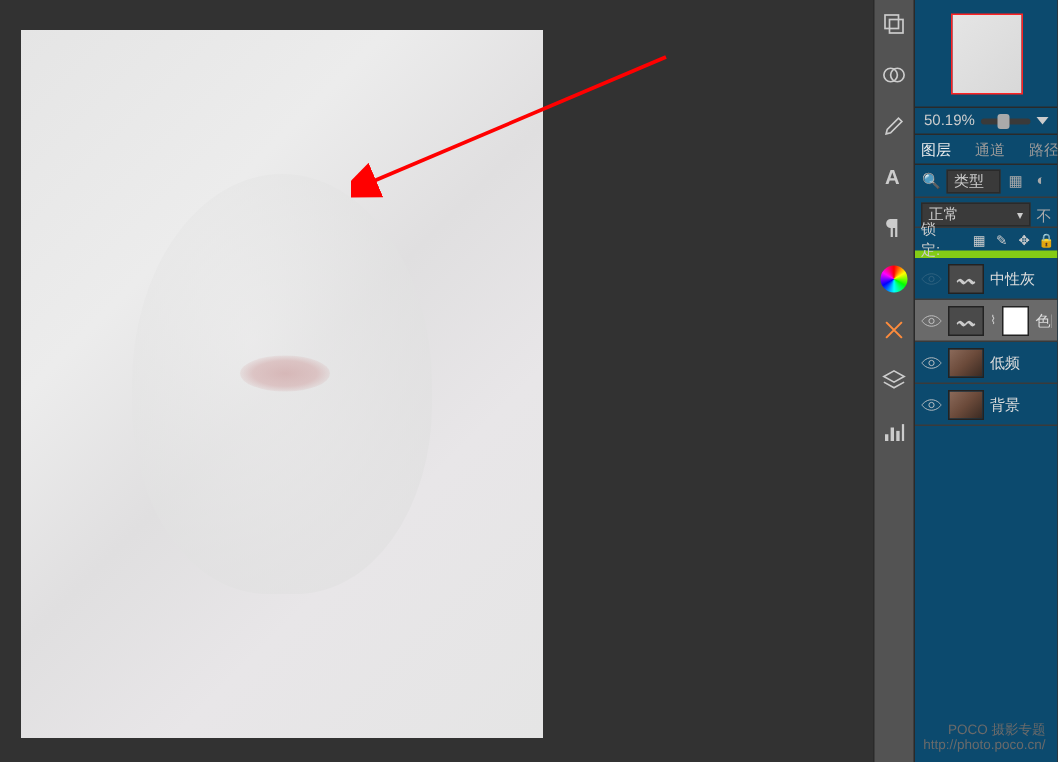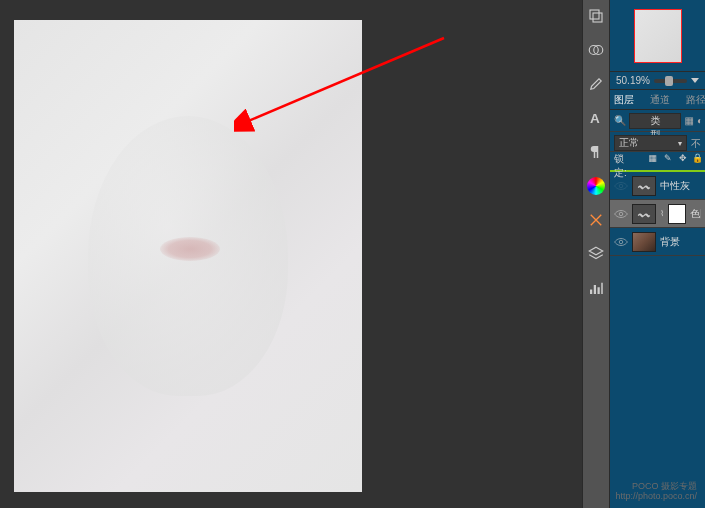--- a/index.html
+++ b/index.html
@@ -28,28 +28,28 @@
 .zoom-val { font-size: 10px; color: #ccc; flex: 0 0 auto; }
 .zoom-slider { flex: 1; height: 4px; background: #3a3a3a; border-radius: 2px; position: relative; }
 .zoom-thumb { position: absolute; left: 35%; top: -3px; width: 8px; height: 10px; background: #aaa; border-radius: 2px; }
 .zoom-tri { width: 0; height: 0; border-left: 4px solid transparent; border-right: 4px solid transparent; border-top: 5px solid #ccc; }
 
 .panel-tabs { height: 20px; display: flex; align-items: center; padding: 0 4px; gap: 16px; border-bottom: 1px solid #2a2a2a; font-size: 10px; color: #999; }
 .panel-tab { cursor: pointer; white-space: nowrap; }
 .panel-tab.active { color: #eee; }
 
 .filter-row { height: 22px; display: flex; align-items: center; padding: 0 4px; gap: 3px; border-bottom: 1px solid #3a3a3a; font-size: 10px; color: #ccc; }
-.filter-select { flex: 1; background: #3a3a3a; border: 1px solid #2a2a2a; height: 16px; display: flex; align-items: flex-start; padding: 0 20px; font-size: 10px; color: #ccc; }
+.filter-select { flex: 1; background: #3a3a3a; border: 1px solid #2a2a2a; height: 16px; display: flex; align-items: flex-start; padding: 0 4px; font-size: 10px; color: #ccc; }
 .mini-icon { width: 14px; height: 14px; display: flex; align-items: center; justify-content: center; color: #aaa; }
 
 .blend-row { height: 20px; display: flex; align-items: flex-end; padding: 0 4px; gap: 4px; font-size: 10px; border-bottom: 1px solid #3a3a3a; }
 .blend-select { background: #3a3a3a; border: 1px solid #2a2a2a; height: 16px; padding: 0 4px; color: #ccc; display: flex; align-items: center; flex: 1; }
 .opacity-lbl { color: #aaa; }
 
-.lock-row { height: 20px; display: flex; padding: 0 4px; gap: 20px; font-size: 10px; color: #ccc; border-bottom: 2px solid #84cc16; }
+.lock-row { height: 20px; display: flex; align-items: center; padding: 0 4px; gap: 20px; font-size: 10px; color: #ccc; border-bottom: 5px solid #84cc16; }
 .lock-icons { display: flex; gap: 3px; }
 .lock-icons span { width: 12px; height: 12px; display: flex; align-items: center; justify-content: center; font-size: 9px; }
 
 .layers-list { flex: 1; overflow: hidden; }
 .layer-row { height: 28px; display: flex; align-items: center; padding: 0 4px; gap: 4px; border-bottom: 1px solid #3a3a3a; }
 .layer-row.selected { background: #6a6a6a; }
 .eye { width: 14px; height: 14px; display: flex; align-items: center; justify-content: center; cursor: pointer; }
 .eye svg { width: 14px; height: 10px; stroke: #ccc; fill: none; }
 .eye.off svg { opacity: 0.2; }
 .layer-thumb { width: 24px; height: 20px; background: #888; border: 1px solid #222; flex-shrink: 0; }
@@ -203,20 +203,30 @@
             <circle cx="12" cy="8" r="3"></circle>
           </svg>
         </div>
       <div class="layer-thumb curves"></div>
       <div class="link-ic">⌇</div>
       <div class="mask-thumb"></div>
       <span class="layer-name">色阶</span>
     </div>
 
 
+    <div class="layer-row">
+      <div class="eye">
+          <svg viewBox="0 0 24 16">
+            <path d="M1 8s4-6 11-6 11 6 11 6-4 6-11 6S1 8 1 8z"></path>
+            <circle cx="12" cy="8" r="3"></circle>
+          </svg>
+        </div>
+      <div class="layer-thumb photo"></div>
+      <span class="layer-name">低频</span>
+    </div>
 
     <div class="layer-row">
       <div class="eye">
           <svg viewBox="0 0 24 16">
             <path d="M1 8s4-6 11-6 11 6 11 6-4 6-11 6S1 8 1 8z"></path>
             <circle cx="12" cy="8" r="3"></circle>
           </svg>
         </div>
       <div class="layer-thumb photo"></div>
       <span class="layer-name">背景</span>

